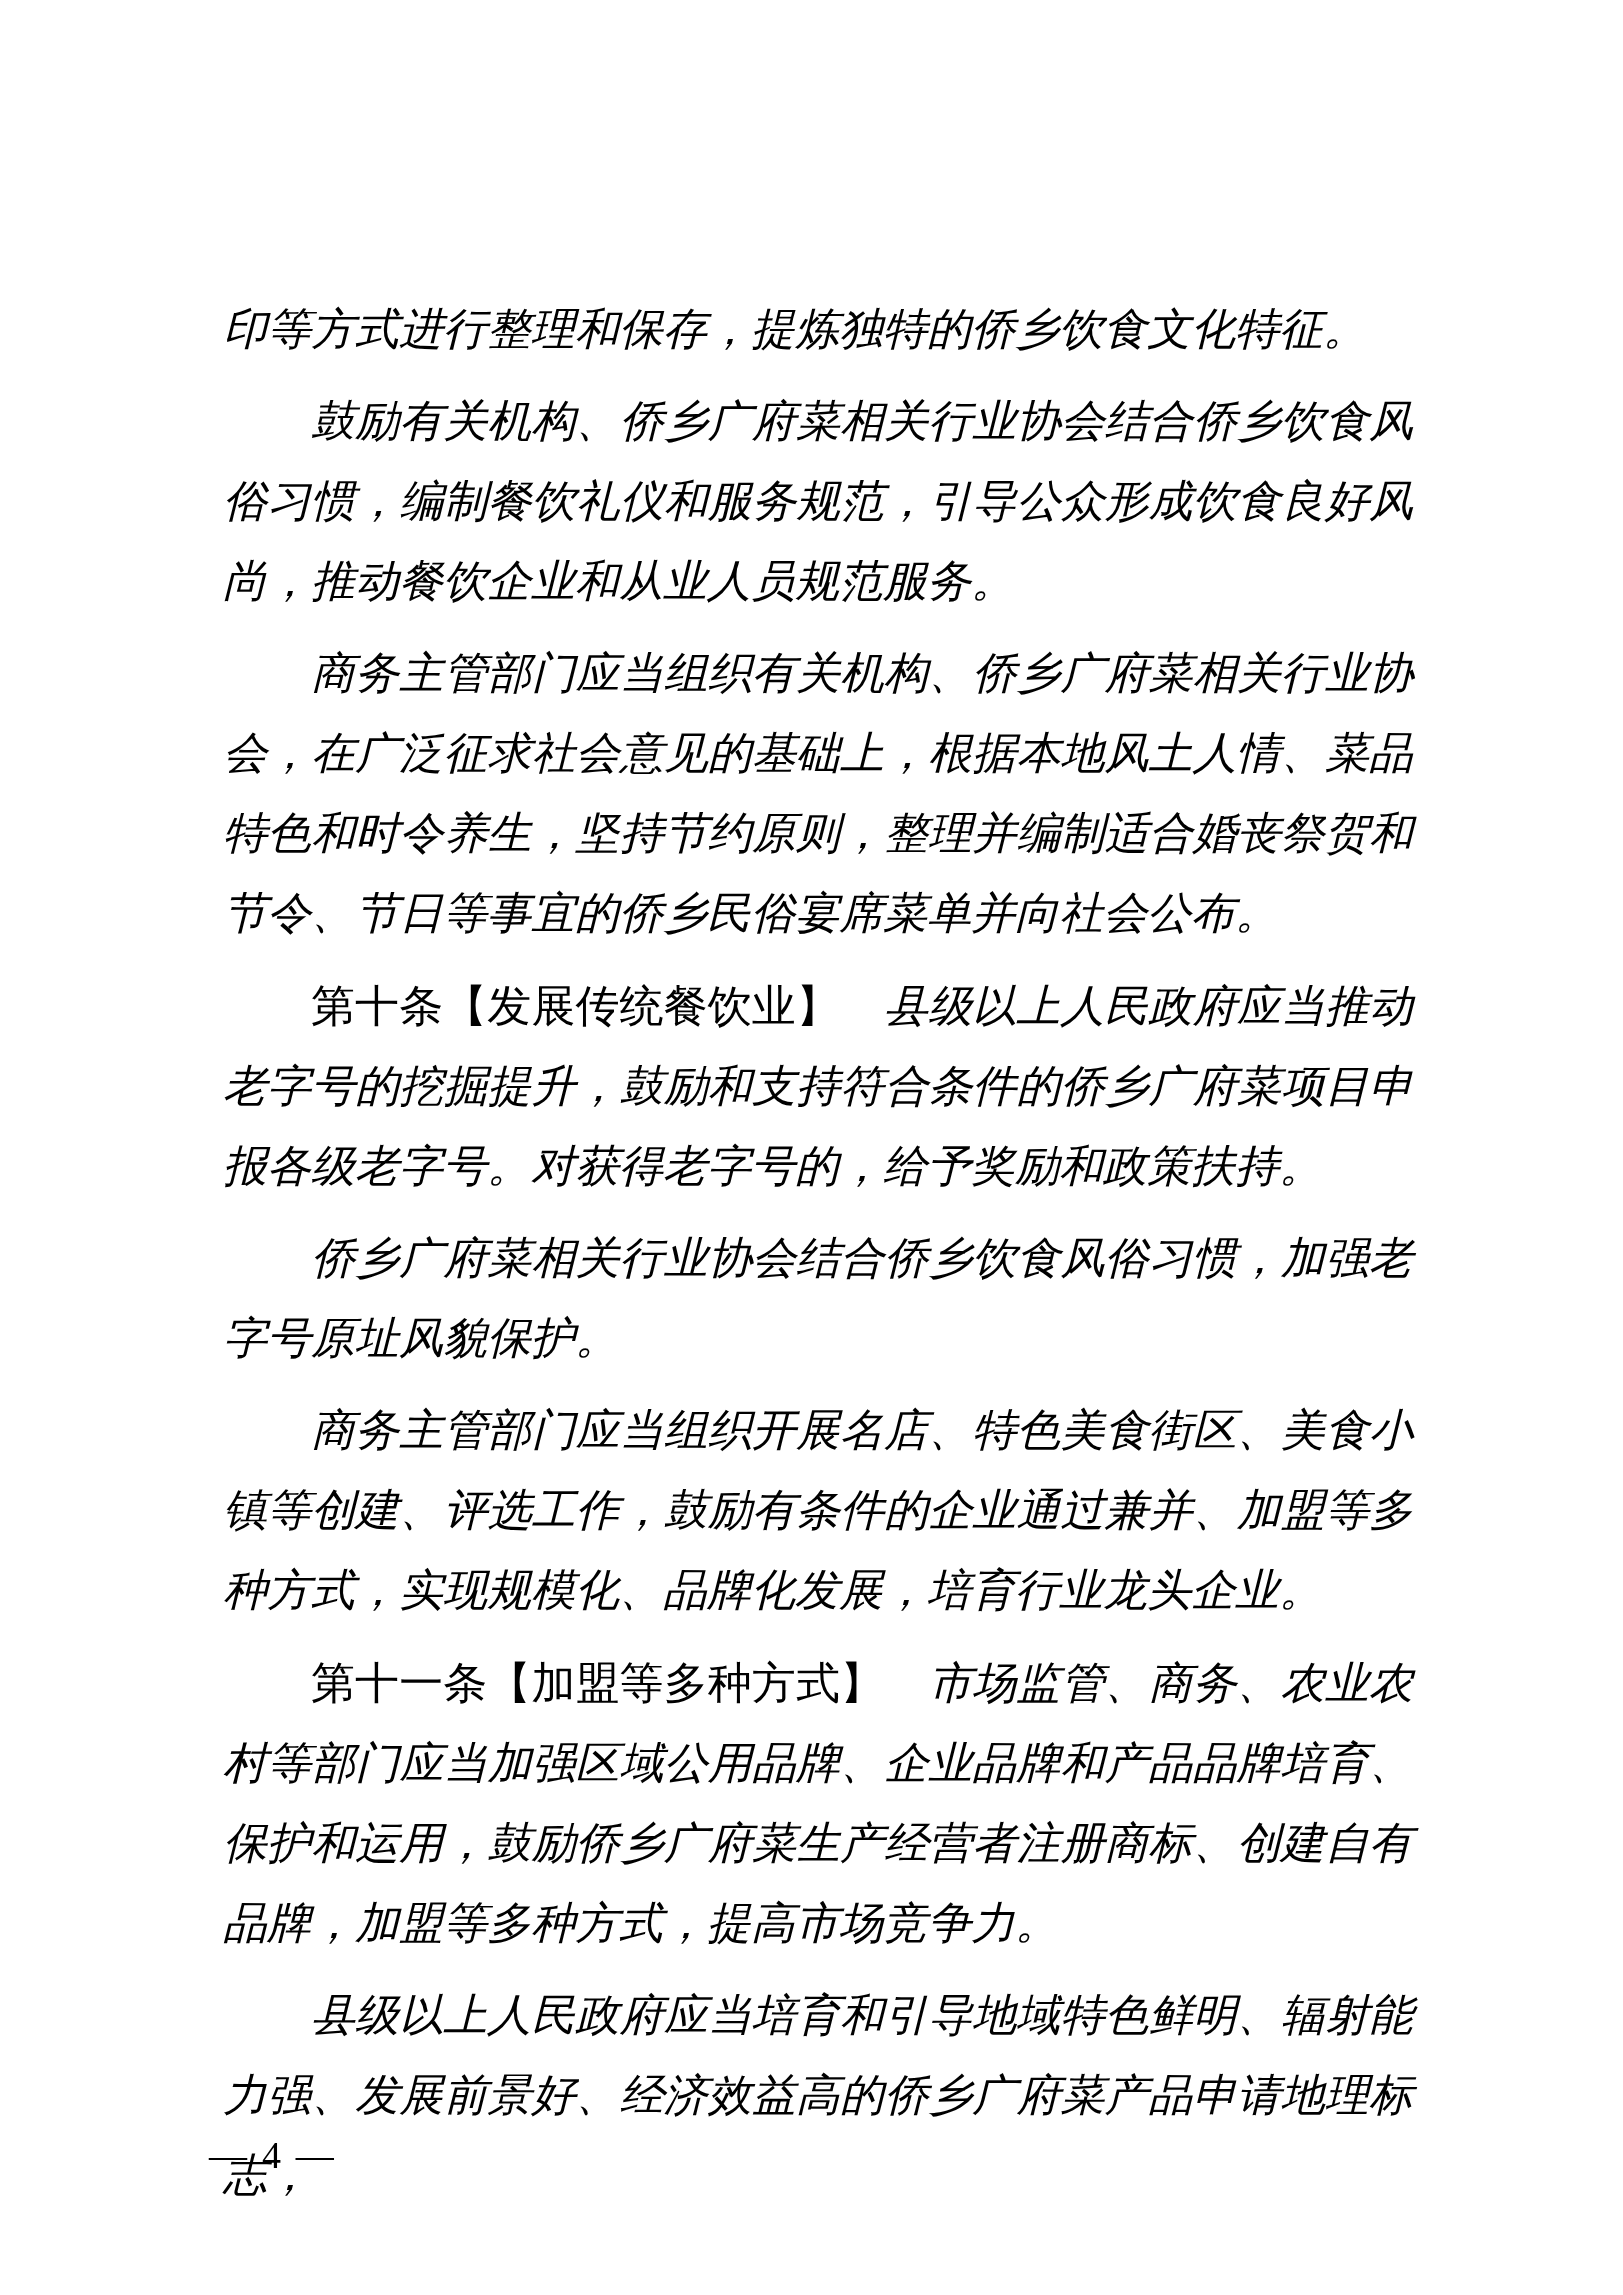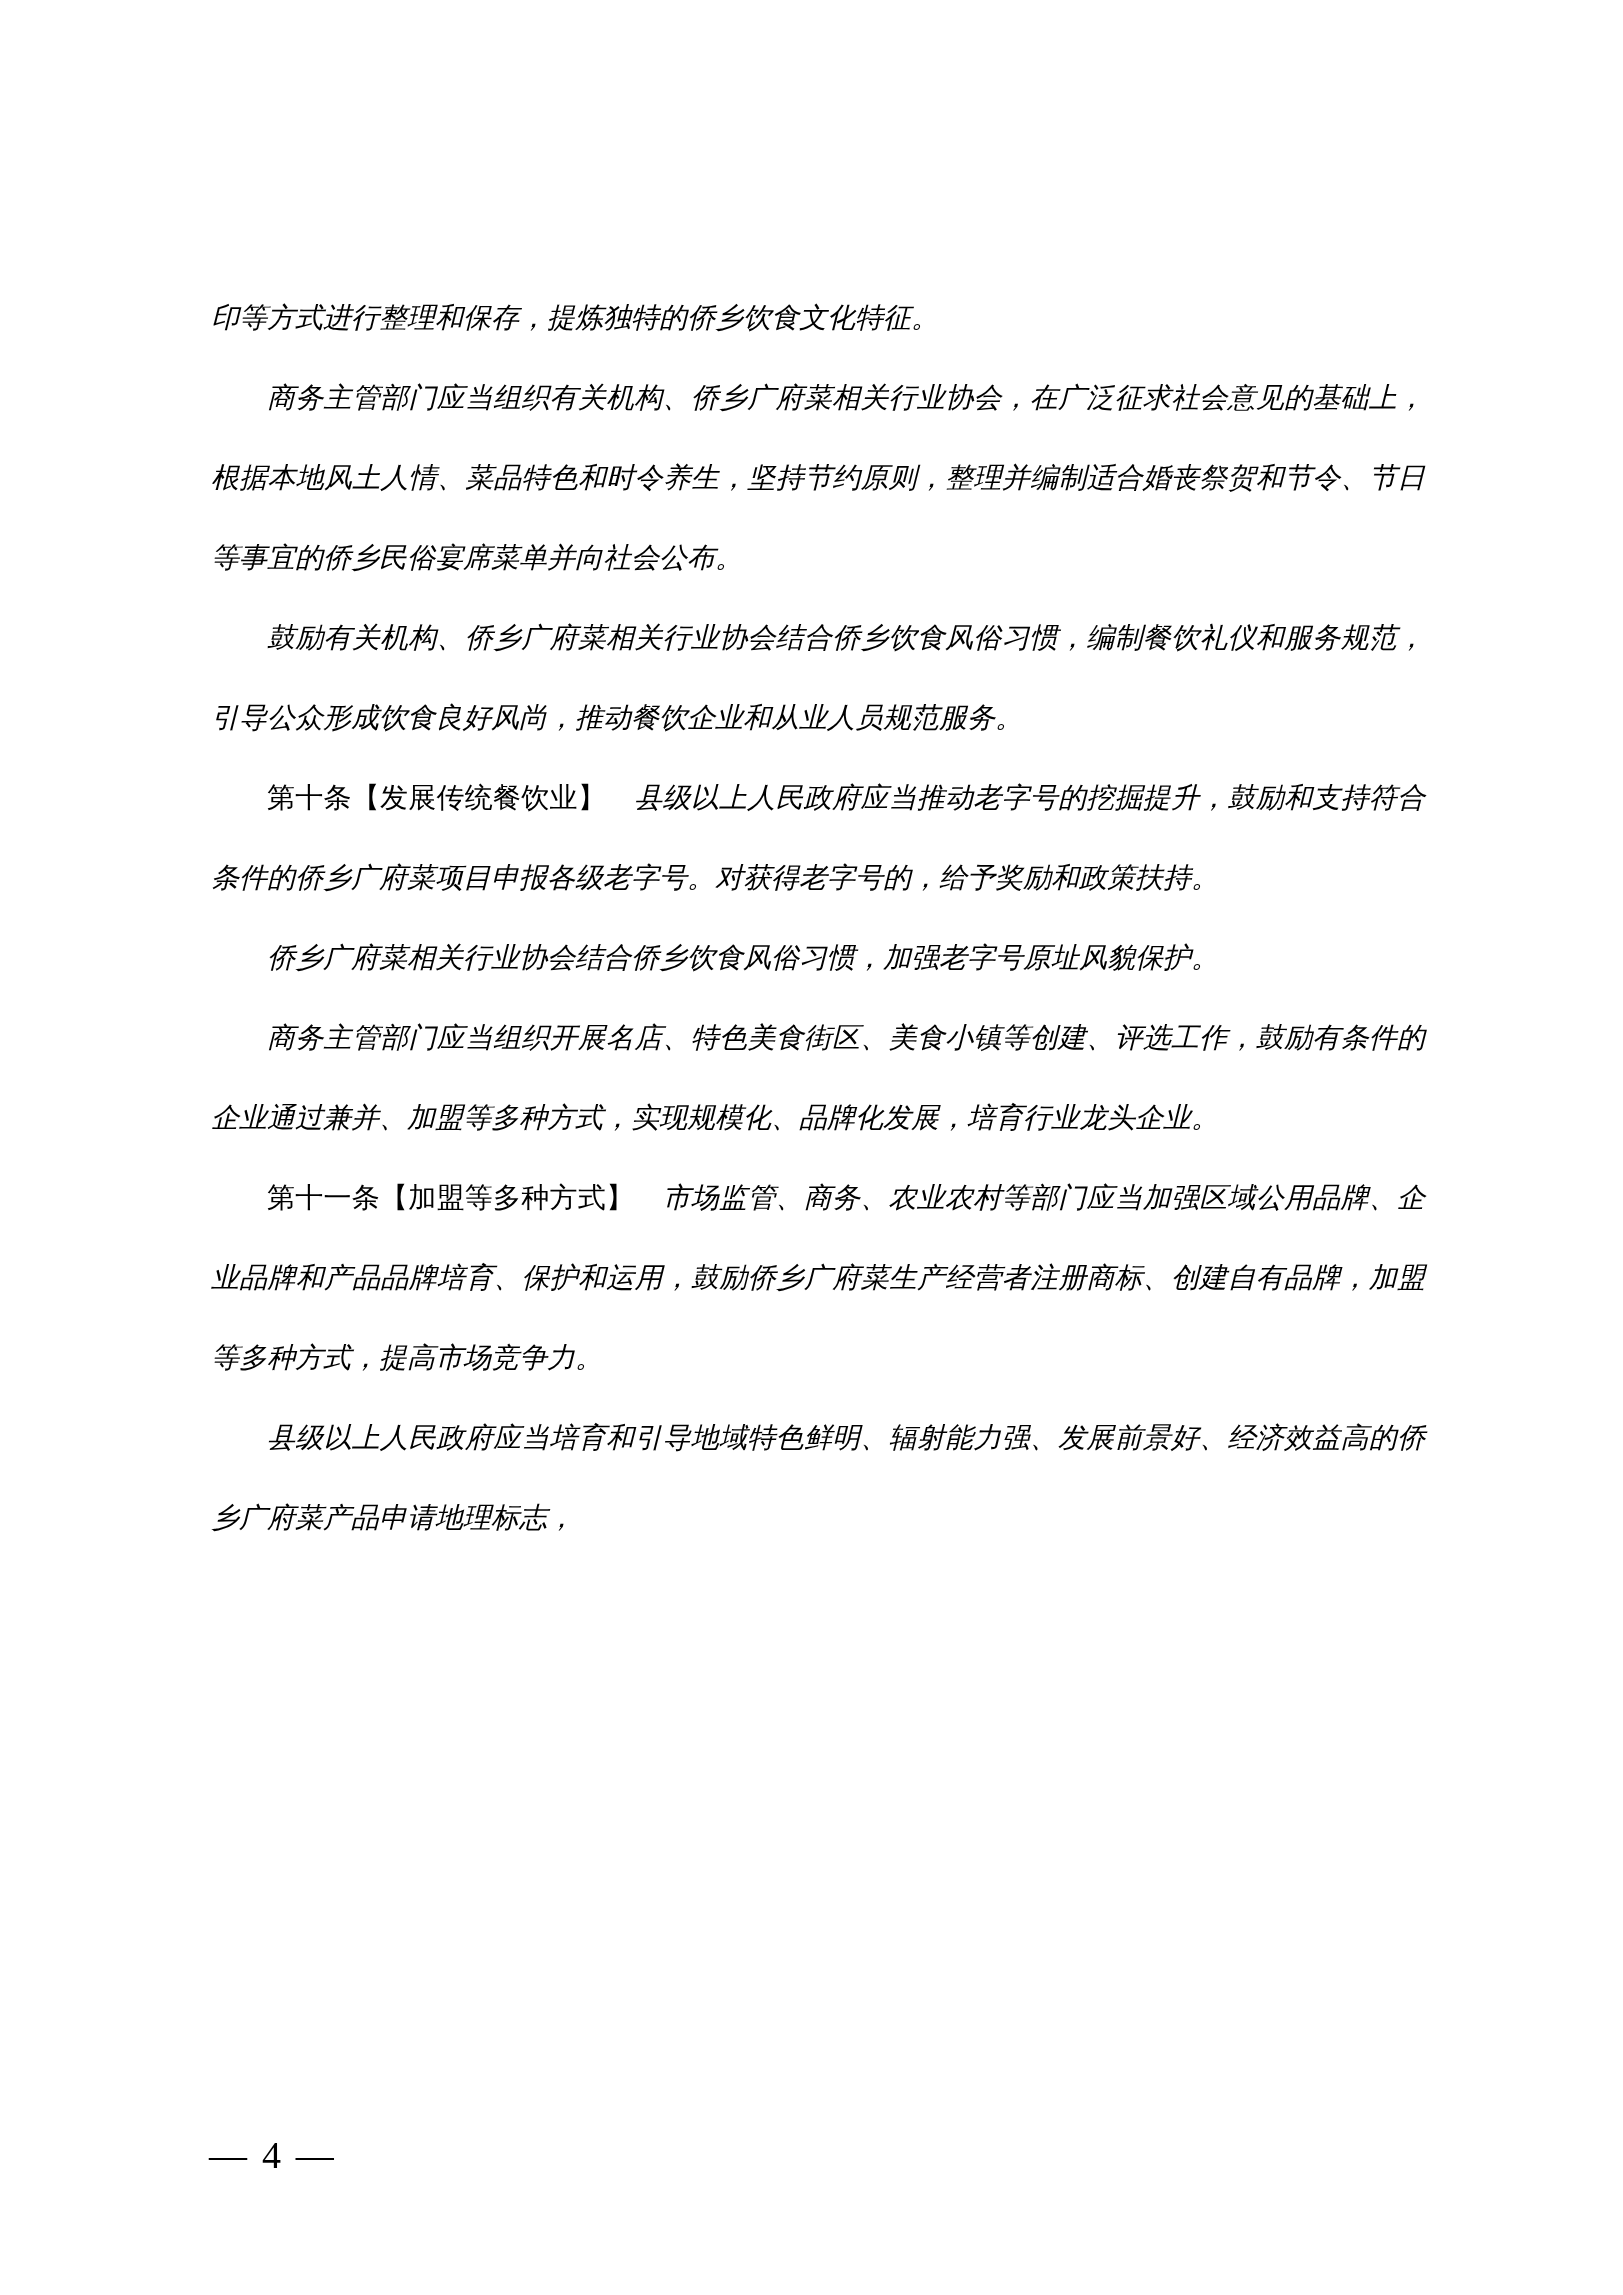--- a/index.html
+++ b/index.html
@@ -19,23 +19,23 @@
     inset: 0;
     background: #ffffff;
   }
   .text-block {
     position: absolute;
     left: 211px;
     top: 278px;
     width: 1214px;
   }
   p.doc-para {
-    margin: 0;
+    margin: 12px;
     padding: 0;
-    font-size: 28px;
+    font-size: 44px;
     line-height: 80px;
     color: #000000;
     text-align: justify;
     font-style: italic;          
     letter-spacing: 0px;
     word-break: break-all;
   }
   p.doc-para.indent {
     text-indent: 2em;
   }
@@ -58,22 +58,22 @@
     font-family: "Liberation Serif", "DejaVu Serif", serif;
     letter-spacing: 2.7px;
   }
 </style>
 </head>
 <body>
 
 <div class="page">
   <main class="text-block" id="text-block">
       <p class="doc-para"><span class="text-run">印等方式进行整理和保存，提炼独特的侨乡饮食文化特征。</span></p>
+      <p class="doc-para indent"><span class="text-run">鼓励有关机构、侨乡广府菜相关行业协会结合侨乡饮食风俗习惯，编制餐饮礼仪和服务规范，引导公众形成饮食良好风尚，推动餐饮企业和从业人员规范服务。</span></p>
       <p class="doc-para indent"><span class="text-run">商务主管部门应当组织有关机构、侨乡广府菜相关行业协会，在广泛征求社会意见的基础上，根据本地风土人情、菜品特色和时令养生，坚持节约原则，整理并编制适合婚丧祭贺和节令、节日等事宜的侨乡民俗宴席菜单并向社会公布。</span></p>
-      <p class="doc-para indent"><span class="text-run">鼓励有关机构、侨乡广府菜相关行业协会结合侨乡饮食风俗习惯，编制餐饮礼仪和服务规范，引导公众形成饮食良好风尚，推动餐饮企业和从业人员规范服务。</span></p>
       <p class="doc-para indent"><span class="article-heading">第十条【发展传统餐饮业】</span><span class="text-run">　县级以上人民政府应当推动老字号的挖掘提升，鼓励和支持符合条件的侨乡广府菜项目申报各级老字号。对获得老字号的，给予奖励和政策扶持。</span></p>
       <p class="doc-para indent"><span class="text-run">侨乡广府菜相关行业协会结合侨乡饮食风俗习惯，加强老字号原址风貌保护。</span></p>
       <p class="doc-para indent"><span class="text-run">商务主管部门应当组织开展名店、特色美食街区、美食小镇等创建、评选工作，鼓励有条件的企业通过兼并、加盟等多种方式，实现规模化、品牌化发展，培育行业龙头企业。</span></p>
       <p class="doc-para indent"><span class="article-heading">第十一条【加盟等多种方式】</span><span class="text-run">　市场监管、商务、农业农村等部门应当加强区域公用品牌、企业品牌和产品品牌培育、保护和运用，鼓励侨乡广府菜生产经营者注册商标、创建自有品牌，加盟等多种方式，提高市场竞争力。</span></p>
       <p class="doc-para indent"><span class="text-run">县级以上人民政府应当培育和引导地域特色鲜明、辐射能力强、发展前景好、经济效益高的侨乡广府菜产品申请地理标志，</span></p>
     </main>
   <div class="footer">— 4 —</div>
 </div>
 
 

